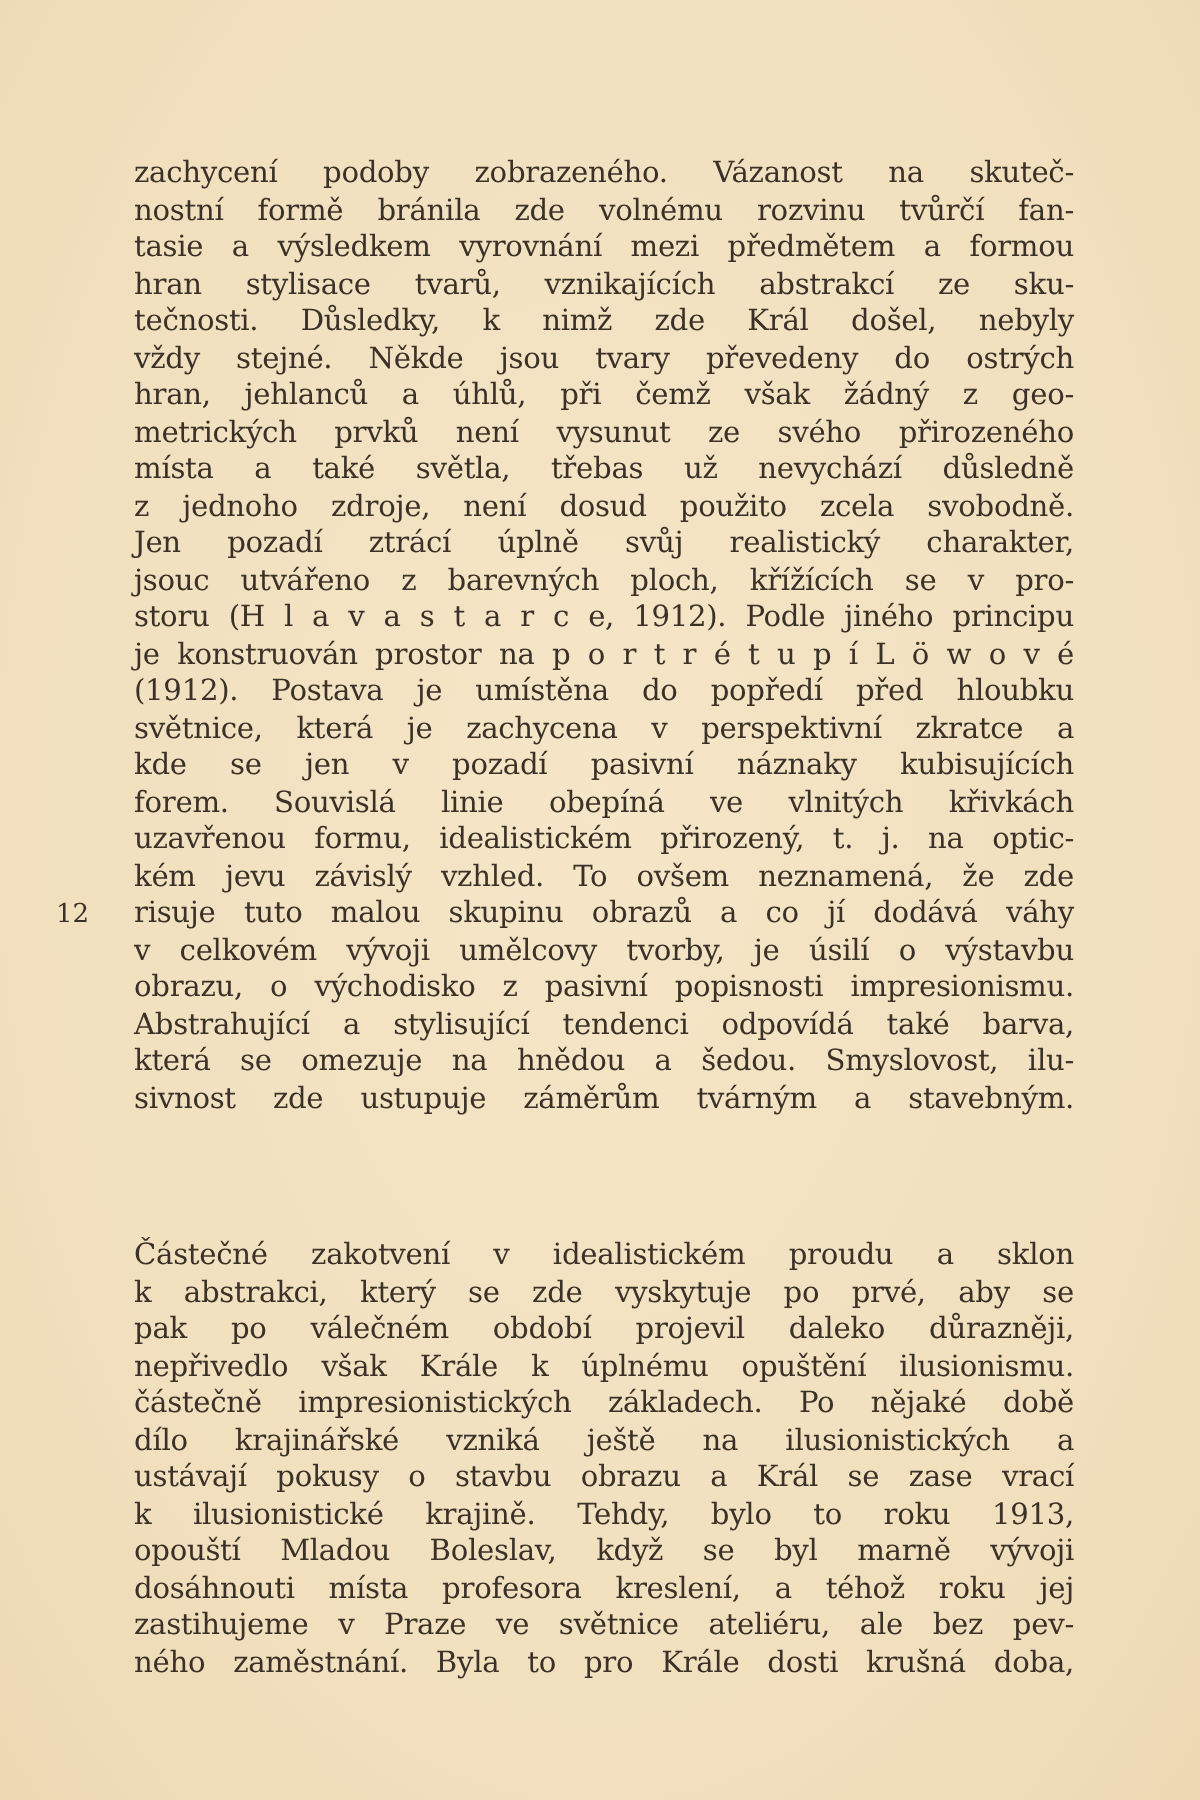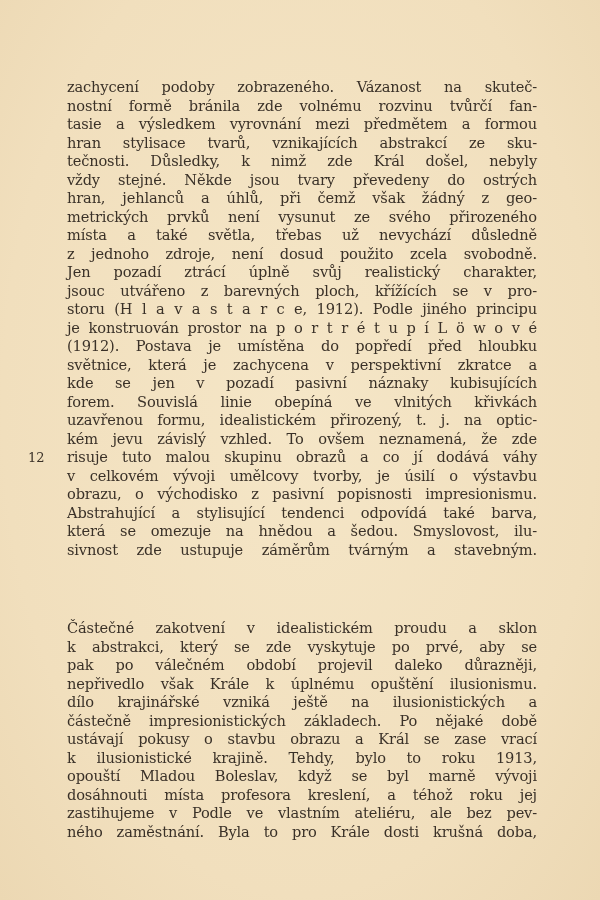--- a/index.html
+++ b/index.html
@@ -88,23 +88,23 @@
       <span class="line">obrazu, o východisko z pasivní popisnosti impresionismu.</span>
       <span class="line">Abstrahující a stylisující tendenci odpovídá také barva,</span>
       <span class="line">která se omezuje na hnědou a šedou. Smyslovost, ilu-</span>
       <span class="line last full">sivnost zde ustupuje záměrům tvárným a stavebným.</span>
     </div>
   <div class="text-column para2" id="para2">
       <span class="line">Částečné zakotvení v idealistickém proudu a sklon</span>
       <span class="line">k abstrakci, který se zde vyskytuje po prvé, aby se</span>
       <span class="line">pak po válečném období projevil daleko důrazněji,</span>
       <span class="line">nepřivedlo však Krále k úplnému opuštění ilusionismu.</span>
+      <span class="line">částečně impresionistických základech. Po nějaké době</span>
       <span class="line">dílo krajinářské vzniká ještě na ilusionistických a</span>
-      <span class="line">částečně impresionistických základech. Po nějaké době</span>
       <span class="line">ustávají pokusy o stavbu obrazu a Král se zase vrací</span>
       <span class="line">k ilusionistické krajině. Tehdy, bylo to roku 1913,</span>
       <span class="line">opouští Mladou Boleslav, když se byl marně vývoji</span>
       <span class="line">dosáhnouti místa profesora kreslení, a téhož roku jej</span>
-      <span class="line">zastihujeme v Podle ve vlastním ateliéru, ale bez pev-</span>
+      <span class="line">zastihujeme v Praze ve světnice ateliéru, ale bez pev-</span>
       <span class="line last full">ného zaměstnání. Byla to pro Krále dosti krušná doba,</span>
     </div>
 
 </div>
 
 </body></html>

